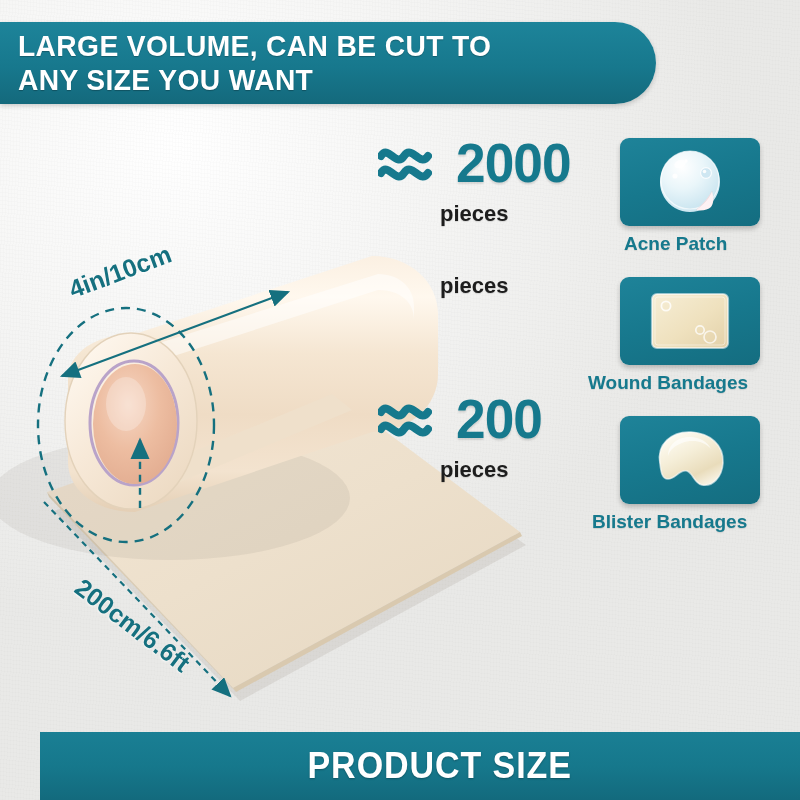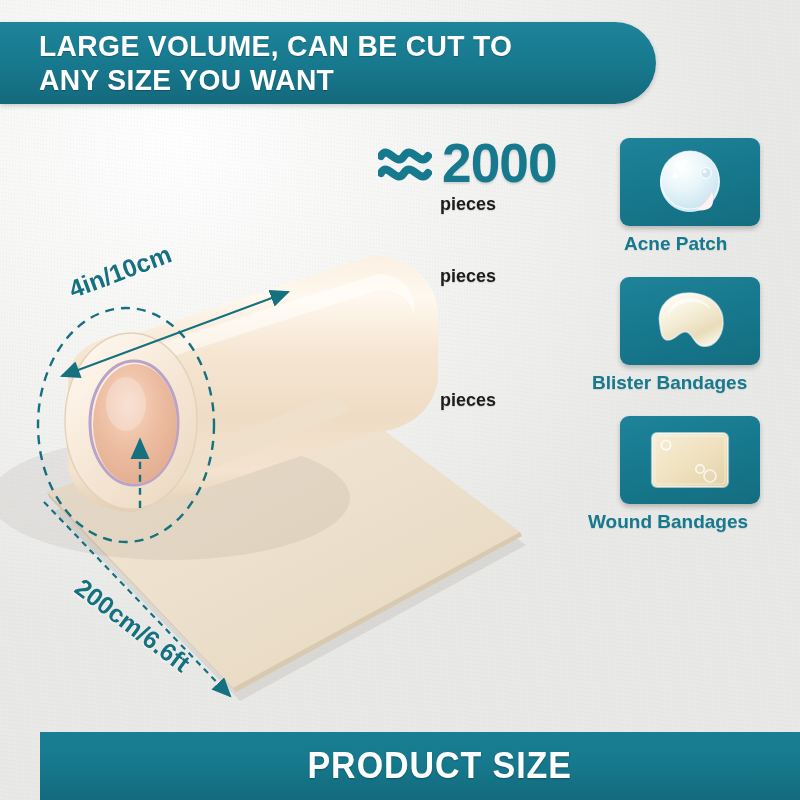--- a/index.html
+++ b/index.html
@@ -23,21 +23,21 @@
     opacity:.9;
   }
 
   
   .header-banner{
     position:absolute;left:0;top:22px;width:656px;height:82px;z-index:6;
     background:linear-gradient(180deg,#1d849a 0%,#17788d 55%,#14697c 100%);
     border-top-right-radius:46px;border-bottom-right-radius:46px;
     box-shadow:0 2px 5px rgba(0,0,0,.18);
     display:flex;flex-direction:column;justify-content:center;
-    padding-left:39px;box-sizing:border-box;
+    padding-left:18px;box-sizing:border-box;
   }
   .header-line{
     color:#fff;font-weight:bold;font-size:30px;line-height:34px;
     letter-spacing:.4px;white-space:nowrap;
     transform:scaleX(.94);transform-origin:left center;
     text-shadow:0 1px 1px rgba(0,0,0,.25);
   }
 
   
   .footer-banner{
@@ -51,30 +51,30 @@
     text-shadow:0 1px 2px rgba(0,0,0,.28);
   }
 
   
   .product{position:absolute;left:0;top:240px;width:560px;height:470px;z-index:2;}
   .product svg{display:block;}
 
   
   .stats{position:absolute;left:378px;top:138px;width:240px;z-index:5;}
   .stat-row{position:relative;height:122px;}
-  .stat-inline{display:flex;align-items:center;gap:10px;}
+  .stat-inline{display:flex;align-items:center;gap:24px;}
   .approx{flex:0 0 auto;width:54px;height:42px;}
   .stat-num{
     color:#16798d;font-weight:bold;font-size:56px;line-height:50px;
     letter-spacing:-1px;transform:scaleX(.95);transform-origin:left center;
     text-shadow:0 2px 2px rgba(0,0,0,.12);
   }
   .stat-unit{
-    color:#1d1d1d;font-weight:bold;font-size:18px;line-height:28px;
-    margin-left:62px;margin-top:2px;
+    color:#1d1d1d;font-weight:bold;font-size:22px;line-height:28px;
+    margin-left:62px;margin-top:12px;
     text-shadow:0 1px 1px rgba(0,0,0,.12);
   }
 
   
   .cards{position:absolute;left:620px;top:138px;width:180px;z-index:5;}
   .card-block{margin-bottom:22px;}
   .card-box{
     width:140px;height:88px;border-radius:9px;
     background:linear-gradient(165deg,#1e8399 0%,#17788d 50%,#146d80 100%);
     box-shadow:0 3px 5px rgba(0,0,0,.22);
@@ -199,20 +199,27 @@
         <div class="stat-num">2000</div>
       </div>
       <div class="stat-unit">pieces</div>
     </div>
 
     <div class="stat-row">
       <div class="stat-unit">pieces</div>
     </div>
 
     <div class="stat-row">
+      <div class="stat-inline">
+        <svg class="approx" viewBox="0 0 54 42">
+          <path d="M3,14 C10,2 18,26 26,14 C34,2 42,26 50,14" fill="none" stroke="#16798d" stroke-width="8" stroke-linecap="round"></path>
+          <path d="M3,31 C10,19 18,43 26,31 C34,19 42,43 50,31" fill="none" stroke="#16798d" stroke-width="8" stroke-linecap="round"></path>
+        </svg>
+        <div class="stat-num">200</div>
+      </div>
       <div class="stat-unit">pieces</div>
     </div>
 
   </div>
 
   <div class="cards">
 
     <div class="card-block c1">
       <div class="card-box">
         <svg width="68" height="68" viewBox="0 0 68 68">
@@ -230,20 +237,40 @@
           <path d="M56,43 C58,49 58,55 55,59 C52,62 46,63 40,62 C47,57 53,51 56,43 Z" fill="#fdf2f4" stroke="rgba(0,0,0,.06)" stroke-width=".6"></path>
 
           <ellipse cx="24" cy="16" rx="6" ry="4" fill="rgba(255,255,255,.75)" transform="rotate(-22 24 16)"></ellipse>
           <circle cx="19" cy="28" r="2.6" fill="rgba(255,255,255,.85)"></circle>
           <circle cx="30" cy="13" r="1.7" fill="rgba(255,255,255,.9)"></circle>
           <circle cx="50" cy="25" r="5.4" fill="#cfe7f2" stroke="rgba(255,255,255,.85)" stroke-width="1.2"></circle>
           <circle cx="48.5" cy="23.5" r="1.8" fill="rgba(255,255,255,.9)"></circle>
         </svg>
       </div>
       <div class="card-label">Acne Patch</div>
+    </div>
+
+    <div class="card-block c2">
+      <div class="card-box">
+        <svg width="100" height="68" viewBox="0 0 100 68">
+          <defs>
+            <linearGradient id="gPad" x1="0" y1="0" x2="1" y2="1">
+              <stop offset="0%" stop-color="#F6EED6"></stop>
+              <stop offset="55%" stop-color="#EFE1BE"></stop>
+              <stop offset="100%" stop-color="#E2D0A8"></stop>
+            </linearGradient>
+          </defs>
+          <rect x="12" y="7" width="76" height="54" rx="5" fill="url(#gPad)" stroke="rgba(255,255,255,.55)" stroke-width="2.2"></rect>
+          <rect x="15" y="10" width="70" height="48" rx="3" fill="none" stroke="rgba(255,255,255,.45)" stroke-width="1"></rect>
+          <circle cx="26" cy="19" r="4.6" fill="none" stroke="rgba(255,255,255,.8)" stroke-width="1.8"></circle>
+          <circle cx="60" cy="43" r="4.2" fill="none" stroke="rgba(255,255,255,.75)" stroke-width="1.7"></circle>
+          <circle cx="70" cy="50" r="6" fill="none" stroke="rgba(255,255,255,.7)" stroke-width="1.7"></circle>
+        </svg>
+      </div>
+      <div class="card-label">Wound Bandages</div>
     </div>
 
     <div class="card-block c3">
       <div class="card-box">
         <svg width="92" height="64" viewBox="0 0 92 64">
           <defs>
             <linearGradient id="gBlister" x1="0.2" y1="0" x2="0.8" y2="1">
               <stop offset="0%" stop-color="#FFFDF6"></stop>
               <stop offset="40%" stop-color="#F5EED8"></stop>
               <stop offset="75%" stop-color="#E9DCBB"></stop>
@@ -256,39 +283,19 @@
                    C78,50 68,59 58,57
                    C50,55 49,45 43,43
                    C36,41 31,51 24,51
                    C18,51 17,44 16,36 Z" fill="url(#gBlister)" stroke="rgba(255,255,255,.6)" stroke-width="1.6"></path>
           <path d="M24,28 C24,16 34,9 46,9 C56,9 64,14 67,21 C60,13 48,11 38,15 C30,18 26,22 24,28 Z" fill="rgba(255,255,255,.62)"></path>
         </svg>
       </div>
       <div class="card-label">Blister Bandages</div>
     </div>
 
-    <div class="card-block c2">
-      <div class="card-box">
-        <svg width="100" height="68" viewBox="0 0 100 68">
-          <defs>
-            <linearGradient id="gPad" x1="0" y1="0" x2="1" y2="1">
-              <stop offset="0%" stop-color="#F6EED6"></stop>
-              <stop offset="55%" stop-color="#EFE1BE"></stop>
-              <stop offset="100%" stop-color="#E2D0A8"></stop>
-            </linearGradient>
-          </defs>
-          <rect x="12" y="7" width="76" height="54" rx="5" fill="url(#gPad)" stroke="rgba(255,255,255,.55)" stroke-width="2.2"></rect>
-          <rect x="15" y="10" width="70" height="48" rx="3" fill="none" stroke="rgba(255,255,255,.45)" stroke-width="1"></rect>
-          <circle cx="26" cy="19" r="4.6" fill="none" stroke="rgba(255,255,255,.8)" stroke-width="1.8"></circle>
-          <circle cx="60" cy="43" r="4.2" fill="none" stroke="rgba(255,255,255,.75)" stroke-width="1.7"></circle>
-          <circle cx="70" cy="50" r="6" fill="none" stroke="rgba(255,255,255,.7)" stroke-width="1.7"></circle>
-        </svg>
-      </div>
-      <div class="card-label">Wound Bandages</div>
-    </div>
-
   </div>
 
   <div class="footer-banner">
     <div class="footer-text">PRODUCT SIZE</div>
   </div>
 
 </div>
 
 </body></html>

